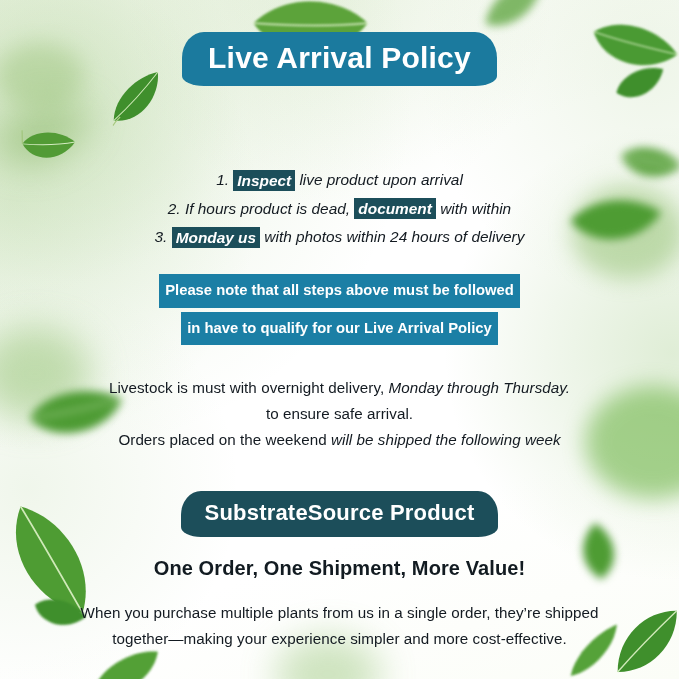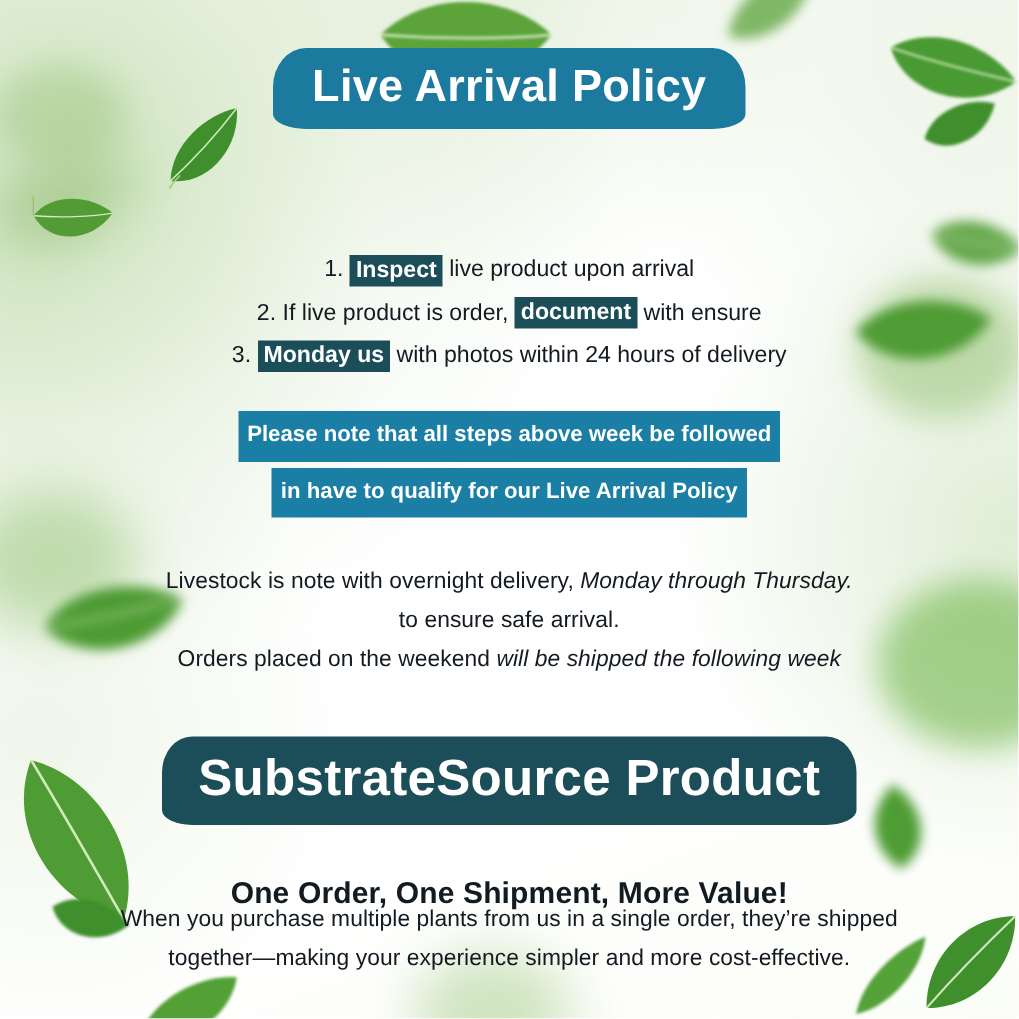--- a/index.html
+++ b/index.html
@@ -63,21 +63,21 @@
     white-space: nowrap;
   }
   .banner-top {
     background: #1b7a9e;
     font-size: 30px;
     padding: 9px 26px 11px 26px;
     border-radius: 22px 22px 22px 22px / 26px 26px 10px 10px;
   }
   .banner-bottom {
     background: #1c4e5a;
-    font-size: 34px;
+    font-size: 22px;
     padding: 9px 24px 11px 24px;
     border-radius: 20px 20px 20px 20px / 24px 24px 10px 10px;
   }
 
   .para {
     position: absolute;
     left: 0; right: 0;
     text-align: center;
     color: #131a21;
     font-size: 15.2px;
@@ -88,21 +88,21 @@
   .para .i { font-style: italic; margin-top: 12px; }
 
   .list {
     position: absolute;
     left: 0; right: 0;
     text-align: center;
     color: #131a21;
     font-size: 15.4px;
     line-height: 28.5px;
   }
-  .list-row { white-space: nowrap; }
+  .list-row { white-space: nowrap; font-style: italic; }
   .hl-dark {
     background: #1c4e5a;
     color: #ffffff;
     font-weight: bold;
     padding: 1.5px 4px 2.5px 4px;
   }
 
   .notebox {
     position: absolute;
     left: 0; right: 0;
@@ -120,21 +120,20 @@
   }
 
   .subhead {
     position: absolute;
     left: 0; right: 0;
     text-align: center;
     color: #121b21;
     font-weight: bold;
     font-size: 20px;
     letter-spacing: 0.1px;
-    margin-top: 28px;
   }
 </style>
 </head>
 <body>
 
 <div id="page">
 
   <div class="leaf blur-xhard" style="left:-18px; top:96px; width:120px; height:92px; opacity:.55;">
     <svg viewBox="0 0 100 80">
         <path d="M6 44 C18 8 62 2 94 14 C80 54 36 76 6 44 Z" fill="#8cb96a"></path>
@@ -279,43 +278,43 @@
 
 
     <div class="list" style="top:166px;">
       <div class="list-row">
         <span>1.</span>
         <span class="hl-dark">Inspect</span>
         <span>live product upon arrival</span>
       </div>
       <div class="list-row">
         <span>2.</span>
-        <span>If live product is order,</span>
+        <span>If hours product is dead,</span>
         <span class="hl-dark">document</span>
-        <span>with ensure</span>
+        <span>with within</span>
       </div>
       <div class="list-row">
         <span>3.</span>
         <span class="hl-dark">Monday us</span>
         <span>with photos within 24 hours of delivery</span>
       </div>
     </div>
 
     <div class="notebox" style="top:274px;">
       <div>
-        <span class="nb-line">Please note that all steps above week be followed</span>
+        <span class="nb-line">Please note that all steps above must be followed</span>
       </div>
       <div style="margin-top:4px;">
         <span class="nb-line">in have to qualify for our Live Arrival Policy</span>
       </div>
     </div>
 
     <div class="para" style="top:375px;">
       <div>
-        <span>Livestock is note with overnight delivery,</span>
+        <span>Livestock is must with overnight delivery,</span>
         <span class="i">Monday through Thursday.</span>
       </div>
       <div>to ensure safe arrival.</div>
       <div>
         <span>Orders placed on the weekend</span>
         <span class="i">will be shipped the following week</span>
       </div>
     </div>
 
     <div class="banner-wrap" style="top:491px;">

